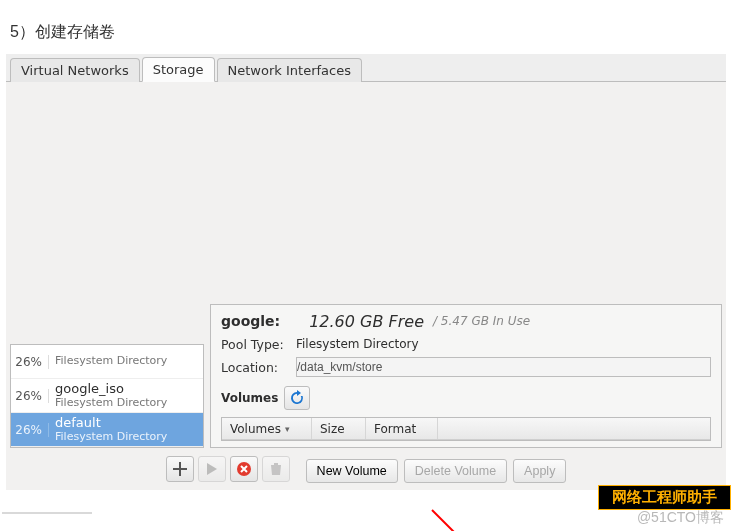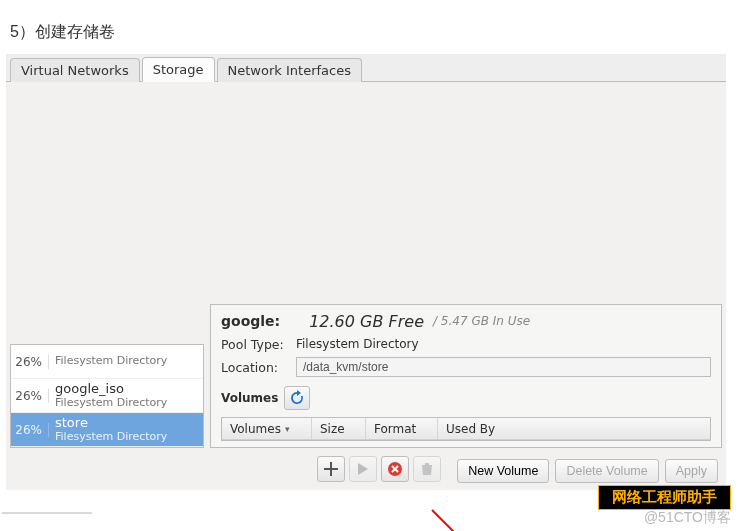--- a/index.html
+++ b/index.html
@@ -124,21 +124,21 @@
   .dl-row { display: flex; align-items: center; gap: 5px; height: 20px; }
   .dl-label { width: 70px; color: #333; font-size: 12.5px; }
   .pool-title .name { font-weight: bold; font-size: 14px; }
   .pool-title .free { font-size: 16px; margin-left: 24px; font-style: italic; }
   .pool-title .inuse { color: #888; font-style: italic; font-size: 12px; margin-left: 4px; }
   .loc-input {
     flex: 1;
     border: 1px solid #bdbdbd;
     background: #f4f4f4;
     color: #555;
-    padding: 2px 6px;
+    padding: 2px 0;
     height: 20px;
     font-size: 12px;
   }
   .state-badge {
     width: 15px; height: 15px; border-radius: 2px;
     background: #1a75d1;
     display: inline-block;
     box-shadow: inset 0 0 3px rgba(255,255,255,.4);
   }
   .chk { display: inline-flex; align-items: center; gap: 4px; }
@@ -205,21 +205,21 @@
     background:#000;
     color:#ffb000;
     font-family:"SimSun","Microsoft YaHei",sans-serif;
     font-weight:bold;
     font-size:15px;
     padding:2px 13px;
     border:1px solid #ffb000;
   }
   .watermark-text {
     position:absolute;
-    right:10px; bottom:4px;
+    right:17px; bottom:4px;
     font-size:14px;
     color:#b8b8b8;
     font-family: Arial,sans-serif;
   }
   .hr {
     position:absolute; left:2px; top:512px; width:90px; height:2px;
     background:#d9d9d9;
   }
   svg.icon-svg { display:block; }
 </style>
@@ -248,21 +248,21 @@
       <div class="sb-item">
         <div class="pct">26%</div>
         <div class="txt">
           <div class="name">google_iso</div>
           <div class="sub">Filesystem Directory</div>
         </div>
       </div>
       <div class="sb-item selected">
         <div class="pct">26%</div>
         <div class="txt">
-          <div class="name">store</div>
+          <div class="name">default</div>
           <div class="sub">Filesystem Directory</div>
         </div>
       </div>
 
       <svg class="arrow" style="left:80px;top:110px" width="80" height="110">
         <defs>
             <marker id="ah1" markerWidth="8" markerHeight="8" refX="6" refY="3" orient="auto">
           <path d="M0,0 L6,3 L0,6 Z" fill="#ff0000"></path>
             </marker>
           </defs>
@@ -295,37 +295,36 @@
       </div>
 
       <div class="vol-table">
         <div class="vt-head">
           <div class="vt-col c1">
             <span>Volumes</span>
             <span class="sort-ind">▾</span>
           </div>
           <div class="vt-col c2">Size</div>
           <div class="vt-col c3">Format</div>
-          <div class="vt-col c4">Used By</div>
         </div>
         <div style="flex:1;position:relative">
           <svg class="arrow" style="left:200px;top:60px" width="160" height="150">
             <defs>
                 <marker id="ah2" markerWidth="8" markerHeight="8" refX="6" refY="3" orient="auto">
               <path d="M0,0 L6,3 L0,6 Z" fill="#ff0000"></path>
                 </marker>
               </defs>
             <line x1="10" y1="10" x2="140" y2="140" stroke="#ff0000" stroke-width="2" marker-end="url(#ah2)"></line>
           </svg>
         </div>
       </div>
     </div>
   </div>
 
-  <div style="display:flex;justify-content:flex-end;align-items:center">
+  <div style="display:flex;justify-content:center;align-items:center">
     <div class="toolbar">
       <div class="tbtn">
         <svg class="icon-svg" width="14" height="14">
             <path d="M6 0h2v6h6v2H8v6H6V8H0V6h6z" fill="#555"></path>
           </svg>
       </div>
       <div class="tbtn disabled">
         <svg class="icon-svg" width="12" height="12">
             <path d="M1 0l10 6-10 6z" fill="#888"></path>
           </svg>

